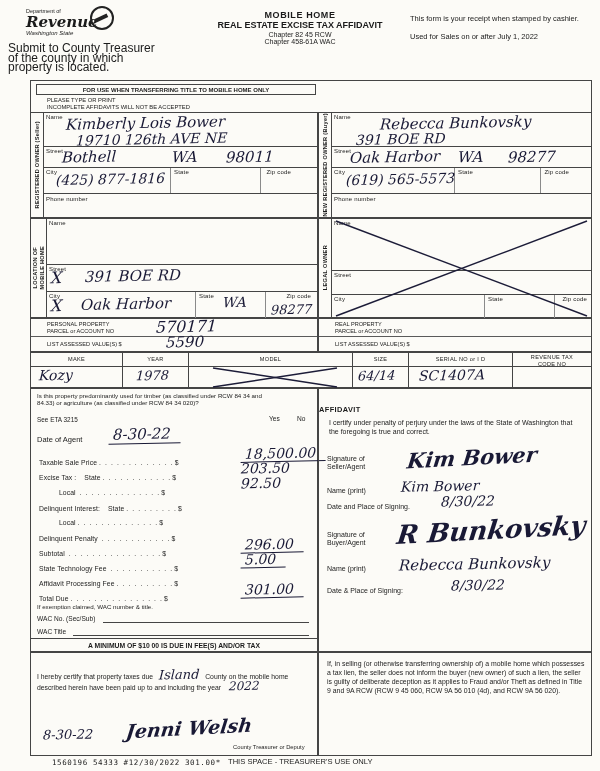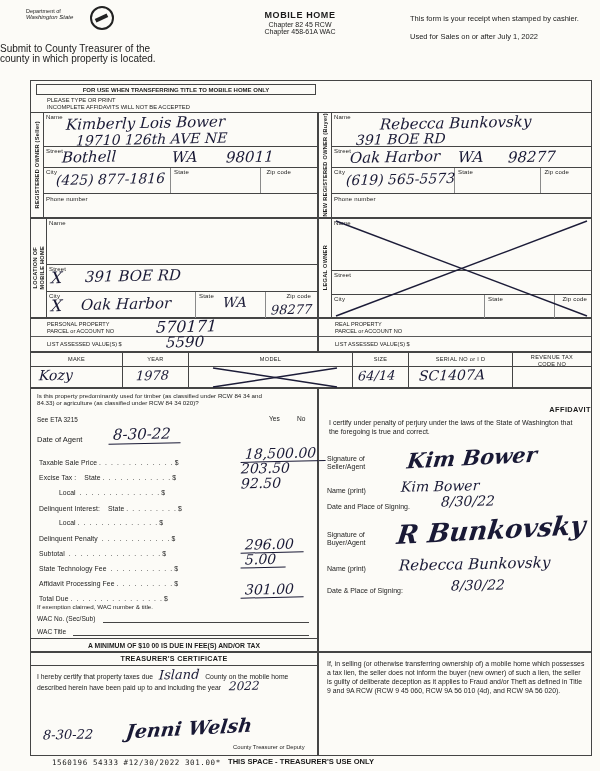--- a/index.html
+++ b/index.html
@@ -24,35 +24,37 @@
   .cell-v{position:absolute;top:14px;height:22px;border-right:1px solid #454545}
   .sep{position:absolute;top:0;bottom:0;border-left:1px solid #8a8a8a}
 </style>
 </head>
 <body>
 
 <div class="page">
 
   <div class="a" style="left:26px;top:8px;width:130px;height:42px">
     <div style="font-size:5.5px">Department of</div>
+    <div style="font-family:'DejaVu Serif',serif;font-weight:bold;font-style:italic;font-size:15px;line-height:16px">Revenue</div>
     <div style="font-size:6px;font-style:italic">Washington State</div>
     <div class="a" style="left:64px;top:-2px;width:24px;height:24px;border:2px solid #222;border-radius:50%">
       <div class="a" style="left:3px;top:8px;width:13px;height:4px;background:#222;transform:rotate(-25deg)"></div>
     </div>
   </div>
 
   <div class="a" style="left:180px;top:10px;width:240px;text-align:center">
     <div style="font-weight:bold;font-size:9px;letter-spacing:.6px">MOBILE HOME</div>
+    <div style="font-weight:bold;font-size:9px">REAL ESTATE EXCISE TAX AFFIDAVIT</div>
     <div style="font-size:7px;margin-top:1px">Chapter 82 45 RCW</div>
     <div style="font-size:7px">Chapter 458-61A WAC</div>
   </div>
 
   <div class="a" style="left:410px;top:14px;width:172px;font-size:7.5px;line-height:9.5px">This form is your receipt when stamped by cashier.</div>
   <div class="a" style="left:410px;top:32px;width:178px;font-size:7.5px">Used for Sales on or after July 1, 2022</div>
-  <div class="a" style="left:0;top:44px;width:158px;font-size:10px;line-height:9.5px">Submit to County Treasurer of the county in which property is located.</div>
+  <div class="a" style="left:8px;top:44px;width:158px;font-size:12px;line-height:9.5px">Submit to County Treasurer of the county in which property is located.</div>
 
   <div class="a b" style="left:30px;top:80px;width:562px;height:676px"></div>
 
   <div class="a b" style="left:36px;top:84px;width:280px;height:11px;text-align:center;font-size:6px;font-weight:bold;line-height:10px">FOR USE WHEN TRANSFERRING TITLE TO MOBILE HOME ONLY</div>
   <div class="a" style="left:47px;top:97px;font-size:5.8px">PLEASE TYPE OR PRINT</div>
   <div class="a" style="left:47px;top:104px;font-size:5.8px">INCOMPLETE AFFIDAVITS WILL NOT BE ACCEPTED</div>
 
   <div class="a b" style="left:30px;top:112px;width:288px;height:106px">
     <div class="strip">
       <span class="vert">REGISTERED OWNER (Seller)</span>
@@ -269,21 +271,21 @@
 
     <span class="a" style="left:6px;top:214px;font-size:6.2px">If exemption claimed, WAC number &amp; title.</span>
     <span class="a" style="left:6px;top:226px;font-size:6.6px">WAC No. (Sec/Sub)</span>
     <div class="a" style="left:72px;right:8px;top:233px;border-bottom:1px solid #454545"></div>
     <span class="a" style="left:6px;top:239px;font-size:6.6px">WAC Title</span>
     <div class="a" style="left:42px;right:8px;top:246px;border-bottom:1px solid #454545"></div>
     <div class="a" style="left:0;right:0;top:249px;height:14px;border-top:1px solid #454545;text-align:center;font-weight:bold;font-size:6.8px;line-height:14px">A MINIMUM OF $10 00 IS DUE IN FEE(S) AND/OR TAX</div>
   </div>
 
   <div class="a b" style="left:318px;top:388px;width:274px;height:264px">
-    <div class="a" style="left:0;right:0;top:16px;text-align:right;font-weight:bold;font-size:7.4px;letter-spacing:.4px">AFFIDAVIT</div>
+    <div class="a" style="left:0;right:0;top:16px;text-align:left;font-weight:bold;font-size:7.4px;letter-spacing:.4px">AFFIDAVIT</div>
     <div class="a" style="left:10px;top:30px;width:252px;font-size:7px;line-height:8.8px">I certify under penalty of perjury under the laws of the State of Washington that the foregoing is true and correct.</div>
 
     <div class="a" style="left:8px;top:66px;font-size:7px;line-height:8.4px">
       <div>Signature of</div>
       <div>Seller/Agent</div>
     </div>
     <span class="a sig" style="left:88px;top:56px;font-size:21px">Kim Bower</span>
 
     <span class="a" style="left:8px;top:98px;font-size:7px">Name (print)</span>
     <span class="a hw" style="left:82px;top:89px;font-size:14px">Kim Bower</span>
@@ -298,32 +300,31 @@
     <span class="a sig" style="left:78px;top:126px;font-size:26px">R Bunkovsky</span>
 
     <span class="a" style="left:8px;top:176px;font-size:7px">Name (print)</span>
     <span class="a hw" style="left:80px;top:166px;font-size:15px">Rebecca Bunkovsky</span>
 
     <span class="a" style="left:8px;top:198px;font-size:7px">Date &amp; Place of Signing:</span>
     <span class="a hw" style="left:132px;top:188px;font-size:14px">8/30/22</span>
   </div>
 
   <div class="a b" style="left:30px;top:652px;width:288px;height:104px">
-    <div class="a bb" style="left:0;right:0;top:0;height:13px;text-align:center;font-weight:bold;font-size:7.2px;line-height:12px;letter-spacing:.3px">TREASURER'S CERTIFICATE</div>
     <div class="a" style="left:6px;top:17px;width:274px;font-size:6.8px;line-height:9.5px">
       <span>I hereby certify that property taxes due</span>
       <span class="hw" style="font-size:13px;margin:0 4px">Island</span>
       <span>County on the mobile home described herein have been paid up to and including the year</span>
       <span class="hw" style="font-size:12px;margin-left:6px">2022</span>
     </div>
     <span class="a hw" style="left:12px;top:74px;font-size:13px">8-30-22</span>
     <span class="a sig" style="left:95px;top:64px;font-size:19px">Jenni Welsh</span>
     <span class="a" style="left:202px;top:91px;font-size:5.8px">County Treasurer or Deputy</span>
   </div>
 
   <div class="a b" style="left:318px;top:652px;width:274px;height:104px">
     <div class="a" style="left:8px;top:6px;width:258px;font-size:6.9px;line-height:9px">If, in selling (or otherwise transferring ownership of) a mobile home which possesses a tax lien, the seller does not inform the buyer (new owner) of such a lien, the seller is guilty of deliberate deception as it applies to Fraud and/or Theft as defined in Title 9 and 9A RCW (RCW 9 45 060, RCW 9A 56 010 (4d), and RCW 9A 56 020).</div>
   </div>
 
   <span class="a" style="left:52px;top:758px;font-family:'DejaVu Sans Mono',monospace;font-size:7.5px;letter-spacing:.6px">1560196 54333 #12/30/2022 301.00*</span>
-  <span class="a" style="left:228px;top:757px;font-weight:bold;font-size:7.6px">THIS SPACE - TREASURER'S USE ONLY</span>
+  <span class="a" style="left:228px;top:757px;font-weight:normal;font-size:7.6px">THIS SPACE - TREASURER'S USE ONLY</span>
 
 </div>
 
 </body></html>

